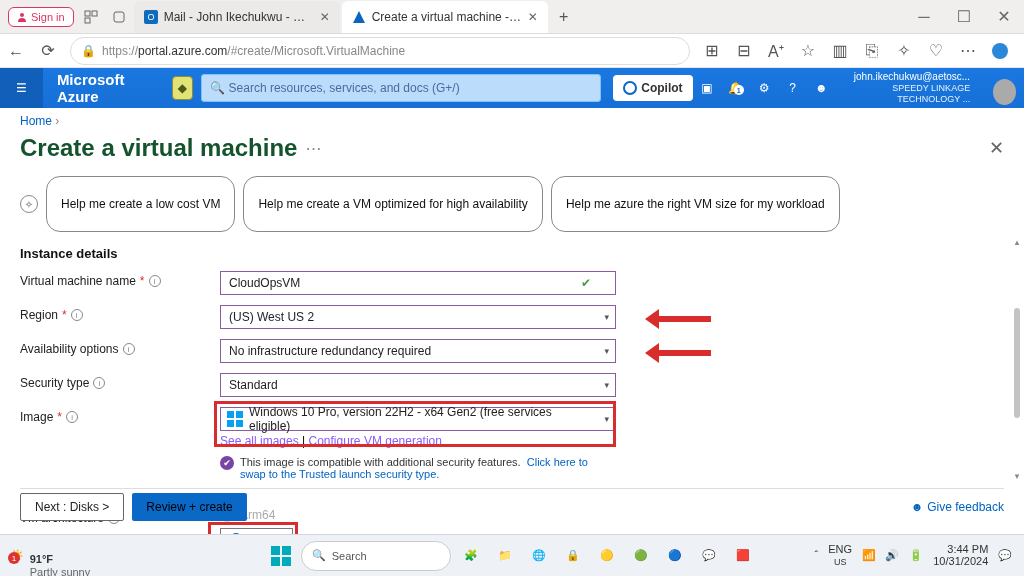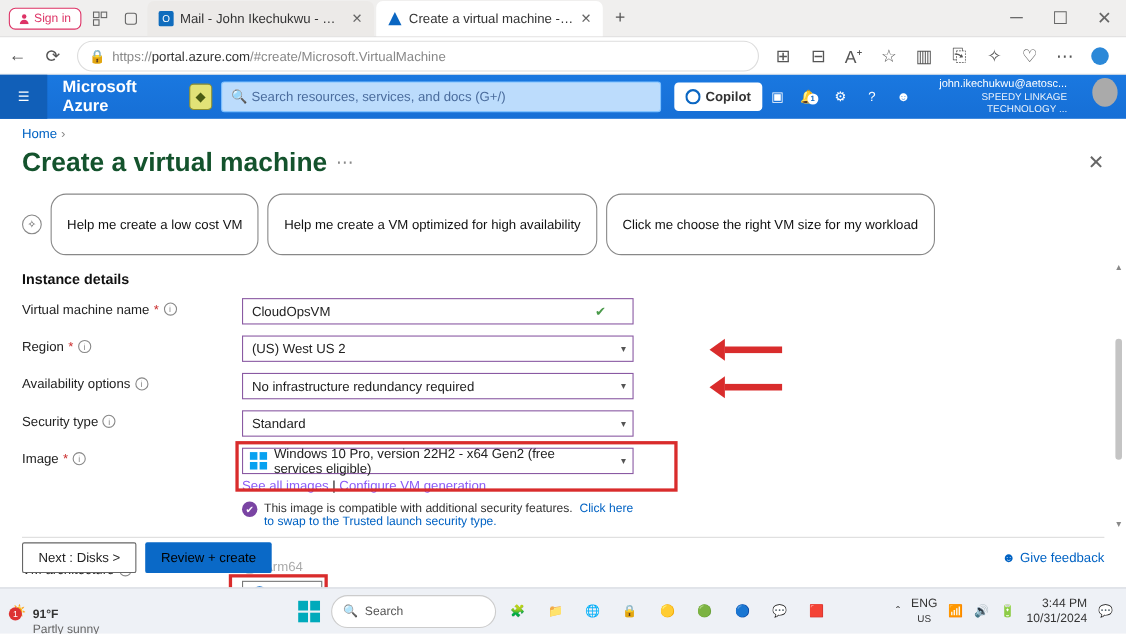--- a/index.html
+++ b/index.html
@@ -25,42 +25,42 @@
   .addrbar .rset { margin-left:auto; display:flex; padding-right:8px; }
 
   .azurebar { height:40px; background:#0a66c2; background:linear-gradient(#1a78e0,#166fd6); display:flex; align-items:center; color:#fff; font-size:12px; }
   .hamburger { width:48px; display:flex; align-items:center; justify-content:center; height:40px; background:#115fb8; }
   .brand { font-weight:600; font-size:15px; padding:0 14px; }
   .shield { width:24px; height:24px; border:1px solid #8e8f30; background:#e2e277; border-radius:4px; display:flex; align-items:center; justify-content:center; color:#4a5a12; margin-right:8px; }
   .azsearch { flex:0 0 400px; height:28px; border:1px solid #7fc1ff; background:#bcdcfc; border-radius:3px; display:flex; align-items:center; padding:0 8px; color:#4a6c9d; font-size:12px; }
   .copilot-btn { background:#fff; color:#333; border-radius:4px; height:26px; display:flex; align-items:center; padding:0 10px; font-size:12px; font-weight:600; margin-left:12px; gap:4px;}
   .az-ic { width:32px; display:flex; align-items:center; justify-content:center; position:relative; }
   .az-ic .dot { position:absolute; top:4px; right:6px; width:10px; height:10px; background:#fff; color:#0a66c2; border-radius:50%; font-size:7px; display:flex; align-items:center; justify-content:center; font-weight:bold;}
-  .userbox { margin-left:auto; display:flex; align-items:flex-start; padding-right:8px; gap:23px;}
+  .userbox { margin-left:auto; display:flex; align-items:flex-end; padding-right:8px; gap:23px;}
   .userbox .txt { font-size:10px; text-align:right; line-height:1.2; }
   .avatar { width:26px; height:26px; background:#aaa; border-radius:50%; }
 
   .content { position:absolute; left:0; right:0; top:108px; bottom:42px; padding:0 20px; overflow:hidden; }
   .bc { font-size:12px; color:#0062c3; padding:6px 0; }
   .bc .chev { color:#888; }
   .title-row { display:flex; align-items:center; }
   .ptitle { font-size:24px; font-weight:600; color:#14532d; }
   .dots { color:#888; margin-left:8px; }
   .xclose { margin-left:auto; font-size:18px; color:#666; }
 
   .chips { display:flex; align-items:center; gap:8px; margin-top:14px; }
   .chip-ic { width:18px; height:18px; border:1px solid #888; border-radius:50%; display:flex; align-items:center; justify-content:center; font-size:10px; color:#555;}
   .chip { border:1px solid #888; border-radius:14px; padding:20px 14px; font-size:12px; color:#111; }
 
   .section { font-size:13px; font-weight:600; margin-top:14px; color:#111;}
   .form-row { display:flex; align-items:flex-start; margin-top:10px; position:relative; min-height:24px; }
   .lbl { width:200px; font-size:12px; color:#222; display:flex; align-items:center; gap:4px; padding-top:3px;}
   .lbl .ast { color:#c33; }
   .info-ic { width:12px; height:12px; border:1px solid #888; border-radius:50%; display:inline-flex; align-items:center; justify-content:center; font-size:8px; color:#888;}
-  .field { width:356px; position:relative; }
+  .field { width:396px; position:relative; }
   .sel { width:100%; height:24px; border:1px solid #777; background:#fff; font-size:12px; padding:0 24px 0 8px; display:flex; align-items:center; position:relative; color:#222;}
   .sel.purple { border-color:#8a5aa3; }
   .sel .dd { position:absolute; right:6px; top:50%; transform:translateY(-50%); font-size:9px; color:#555;}
   .sel .chk { position:absolute; right:24px; top:50%; transform:translateY(-50%); font-size:12px; color:#4a9a4a; }
   .sel.img-sel { padding-left:28px; }
   .sel.img-sel .winlogo { position:absolute; left:6px; top:3px; width:16px; height:16px; }
   .under-links { font-size:12px; margin-top:3px; }
   .under-links a { color:#8b5cf6; text-decoration:none; }
   .redbox { position:absolute; border:3px solid #d92c2c; pointer-events:none; }
 
@@ -212,21 +212,21 @@
   <div class="title-row">
     <div class="ptitle">Create a virtual machine</div>
     <div class="dots">⋯</div>
     <div class="xclose">✕</div>
   </div>
 
   <div class="chips">
     <div class="chip-ic">✧</div>
     <div class="chip">Help me create a low cost VM</div>
     <div class="chip">Help me create a VM optimized for high availability</div>
-    <div class="chip">Click me choose the right VM size for my workload</div>
+    <div class="chip">Help me azure the right VM size for my workload</div>
   </div>
 
   <div class="section">Instance details</div>
 
   <div class="form-row">
     <div class="lbl">
         <span>Virtual machine name</span> 
         <span class="ast">*</span> 
         <span class="info-ic">i</span>
       </div>

